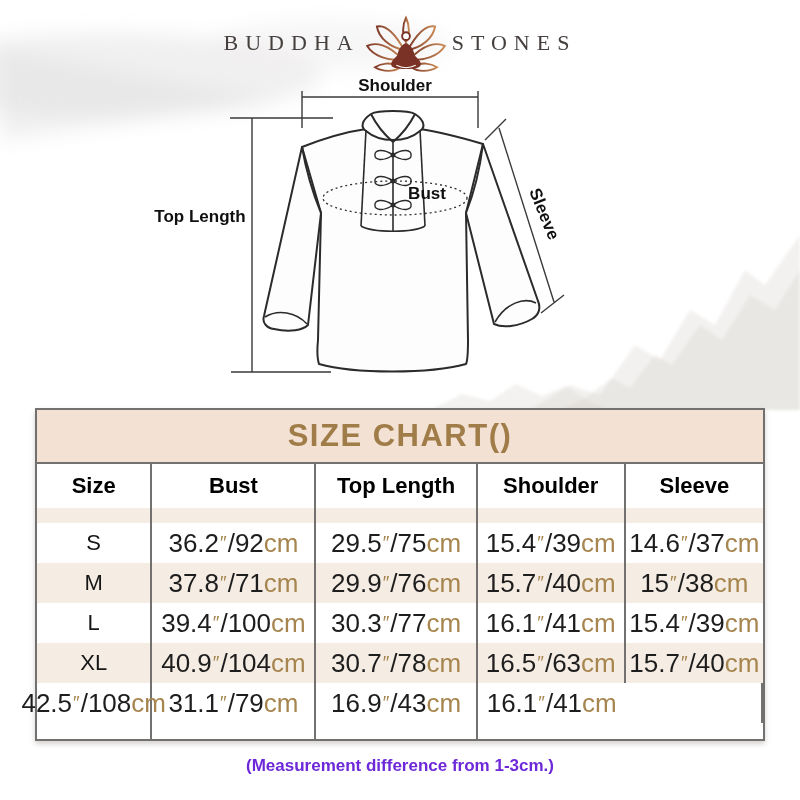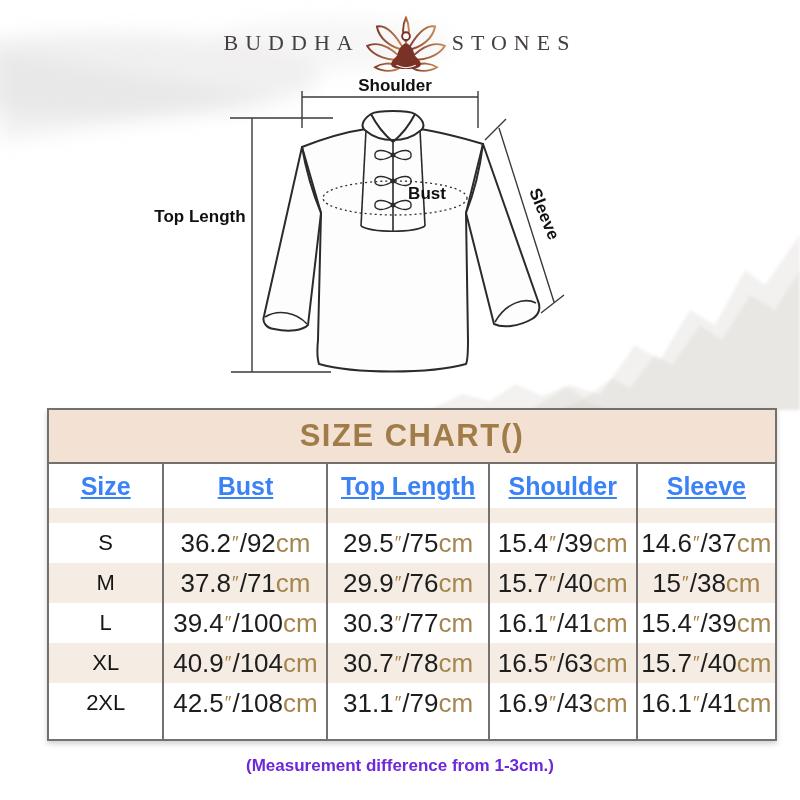--- a/index.html
+++ b/index.html
@@ -23,38 +23,37 @@
   
   .diagram-svg{position:absolute;top:0;left:0;z-index:1;}
   .dim-label{font-family:"Liberation Sans",sans-serif;font-weight:bold;font-size:17px;fill:#101010;}
   
   .size-table{
     position:absolute;left:35px;top:408px;width:730px;z-index:2;
     background:#ffffff;
     border:2px solid var(--table-border,#73716f);
     box-shadow:0 3px 5px rgba(90,80,70,.25);
     box-sizing:border-box;
-    margin-left:12px;
   }
   .table-title{
     height:52px;display:flex;align-items:center;justify-content:center;
     background:var(--title-bg,#f3e1d4);
     color:var(--title-text,#a07c48);
     font-weight:bold;font-size:31px;letter-spacing:1.5px;
     border-bottom:2px solid var(--table-border,#73716f);
   }
   .table-title .small{font-size:19.5px;letter-spacing:1px;padding-top:6px;}
   .grid{
     display:grid;
     grid-template-columns:15.9% 22.6% 22.2% 20.4% 18.9%;
     grid-template-rows:44px 15px repeat(5,40px) 16px;
   }
   .cell{display:flex;align-items:center;justify-content:center;box-sizing:border-box;}
   .cell:not(.c4){border-right:2px solid var(--table-border,#73716f);}
-  .cell.head{font-weight:bold;font-size:25px;color:#3b82f6;text-decoration:underline;}
+  .cell.head{font-weight:bold;font-size:22px;color:#000000;}
   .cell.spacer,.row-alt{background:var(--row-alt-bg,#f5ece3);}
   .cell.sizecell{font-size:22px;color:#161616;}
   .cell.data{font-size:26px;color:#1d1d1d;white-space:nowrap;}
   .unit{color:var(--unit-text,#a6854e);}
   .inmark{font-size:0.72em;vertical-align:0.25em;margin:0 1px;}
   
   .note{
     position:absolute;top:756px;left:0;width:100%;z-index:2;
     text-align:center;font-weight:bold;font-size:17px;color:#6d28d9;
   }
@@ -282,23 +281,20 @@
         <span class="unit inmark">″</span>
         <span class="num">/63</span>
         <span class="unit">cm</span>
       </div>
       <div class="cell data c4 row-alt">
         <span class="num">15.7</span>
         <span class="unit inmark">″</span>
         <span class="num">/40</span>
         <span class="unit">cm</span>
       </div>
-      <div class="cell sizecell c0">
-        <span>2XL</span>
-      </div>
       <div class="cell data c1">
         <span class="num">42.5</span>
         <span class="unit inmark">″</span>
         <span class="num">/108</span>
         <span class="unit">cm</span>
       </div>
       <div class="cell data c2">
         <span class="num">31.1</span>
         <span class="unit inmark">″</span>
         <span class="num">/79</span>

